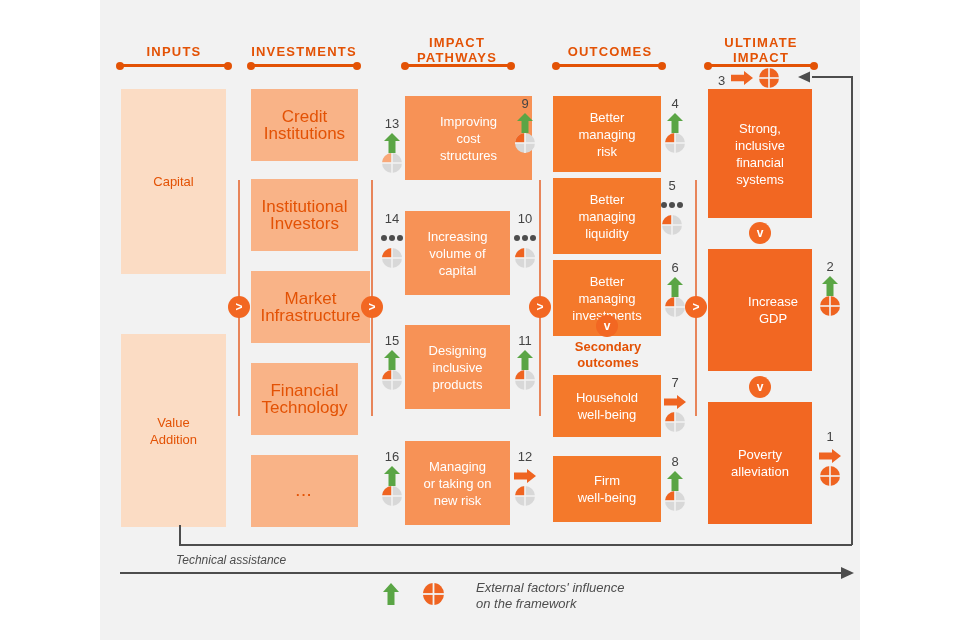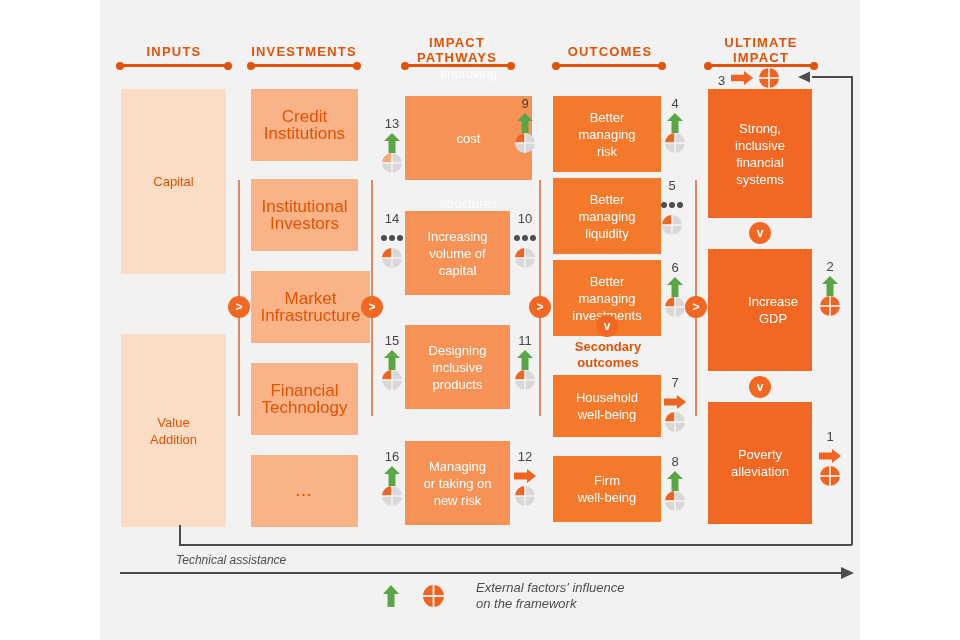--- a/index.html
+++ b/index.html
@@ -170,21 +170,21 @@
     <span>Infrastructure</span>
   </div>
 
   <div class="box lvl2" style="left:251px;top:363px;width:107px;height:72px;flex-direction:column;">
     <span>Financial</span>
     <span>Technology</span>
   </div>
 
   <div class="box lvl2 dots" style="left:251px;top:455px;width:107px;height:72px;">...</div>
 
-  <div class="box lvl3" style="left:405px;top:96px;width:127px;height:84px;flex-direction:column;gap:48px;">
+  <div class="box lvl3" style="left:405px;top:96px;width:127px;height:84px;flex-direction:column;">
     <span>Improving</span>
     <span>cost</span>
     <span>structures</span>
   </div>
 
   <div class="box lvl3" style="left:405px;top:211px;width:105px;height:84px;flex-direction:column;">
     <span>Increasing</span>
     <span>volume of</span>
     <span>capital</span>
   </div>
@@ -550,21 +550,21 @@
     <polyline points="852,545 180,545 180,525" fill="none" stroke="#4d4d4d" stroke-width="2"></polyline>
   </svg>
 
   <div class="ta-label" style="left:176px;top:553px;">Technical assistance</div>
 
   <svg style="position:absolute;left:0;top:0;width:960px;height:640px;pointer-events:none;">
     <line x1="120" y1="573" x2="844" y2="573" stroke="#4d4d4d" stroke-width="2"></line>
     <polygon points="854,573 841,567 841,579" fill="#4d4d4d"></polygon>
   </svg>
 
-  <div style="position:absolute;left:383px;top:580px;display:flex;align-items:center;gap:24px;">
+  <div style="position:absolute;left:383px;top:580px;display:flex;align-items:flex-start;gap:24px;">
     <span style="margin-top:3px;">
       <svg width="16" height="22" viewBox="0 0 16 22">
           <polygon points="8,0 16,9 11.5,9 11.5,22 4.5,22 4.5,9 0,9" fill="#5aa545"></polygon>
         </svg>
     </span>
     <span style="margin-top:3px;">
       <svg width="21" height="22" viewBox="0 0 21 22">
           <ellipse cx="10.5" cy="11" rx="10.5" ry="11" fill="#ef6421"></ellipse>
           <line x1="10.5" y1="0" x2="10.5" y2="22" stroke="#f2f2f2" stroke-width="1.8"></line>
           <line x1="0" y1="11" x2="21" y2="11" stroke="#f2f2f2" stroke-width="1.8"></line>

